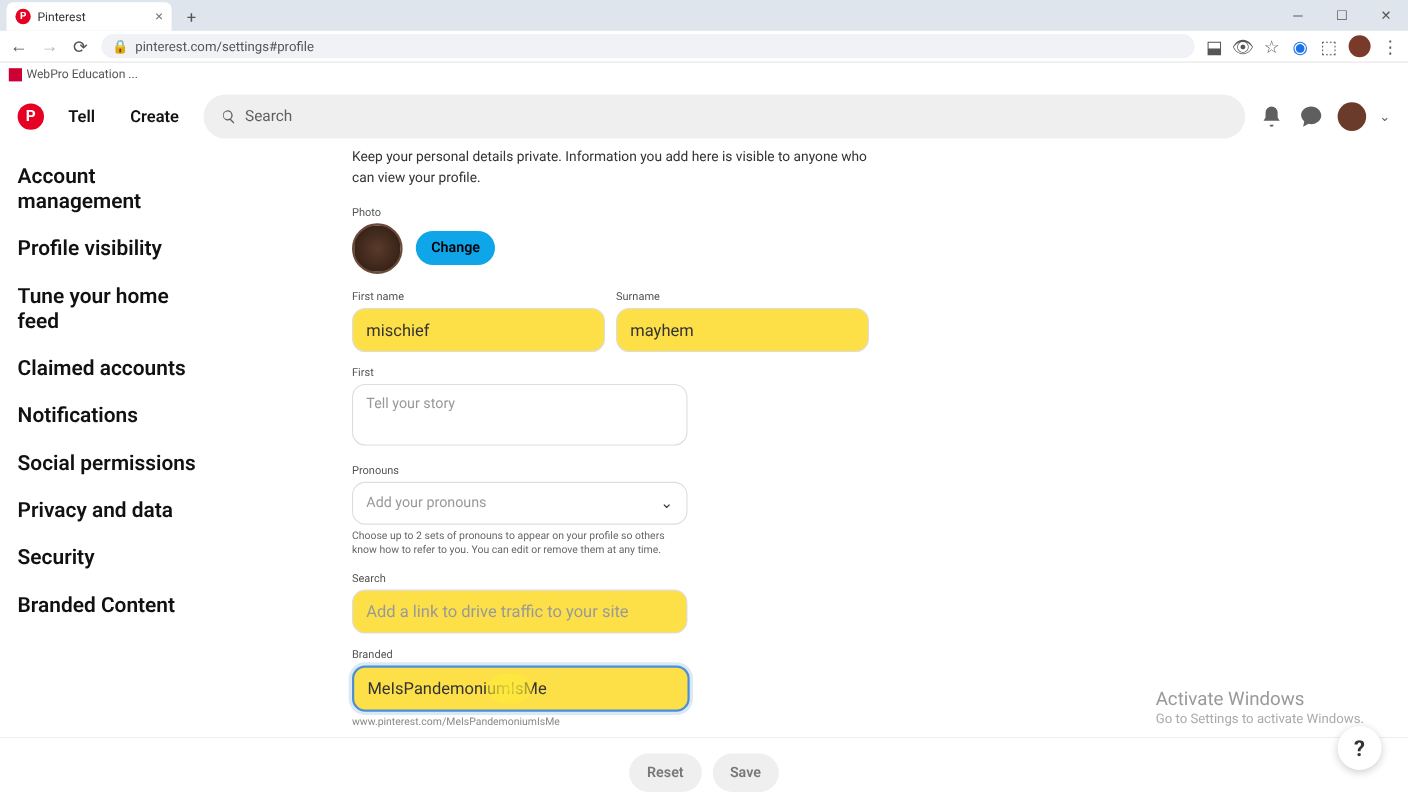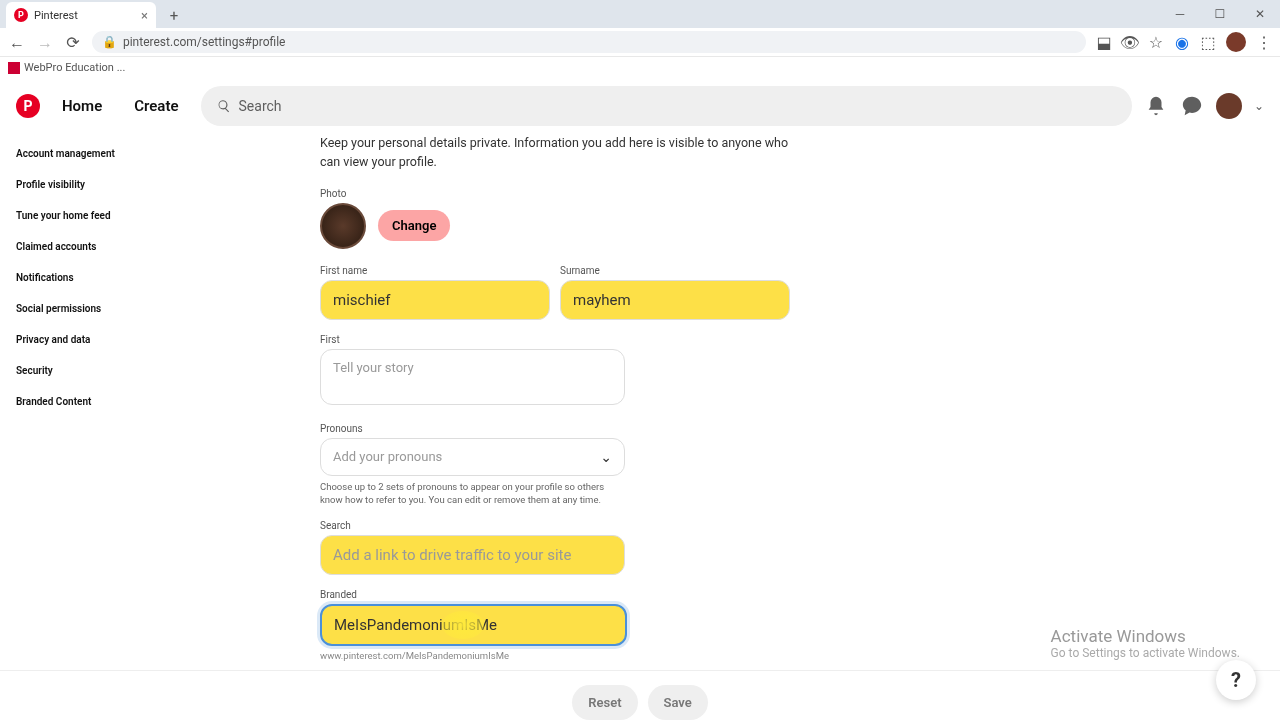--- a/index.html
+++ b/index.html
@@ -28,31 +28,31 @@
 .pin-nav { font-size: 15px; font-weight: 600; color: #111; cursor: pointer; padding: 8px 10px; }
 .pin-search { flex: 1; background: #efefef; border-radius: 24px; height: 40px; display: flex; align-items: center; padding: 0 16px; gap: 8px; color: #5f5f5f; font-size: 14px; }
 .pin-search svg { width: 14px; height: 14px; fill: #5f5f5f; }
 .pin-icon { width: 24px; height: 24px; display: flex; align-items: center; justify-content: center; color: #5f5f5f; cursor: pointer; }
 .pin-avatar { width: 26px; height: 26px; border-radius: 50%; background: #6a3a2a; }
 .pin-chevron { color: #5f5f5f; font-size: 12px; cursor: pointer; }
 
 
 .content { display: flex; height: calc(720px - 56px - 56px - 22px); overflow: hidden; position: relative; }
 .sidebar { width: 200px; padding: 4px 16px; }
-.sidebar-item { font-size: 10px; font-weight: 600; color: #111; padding: 10px 0; cursor: pointer; }
+.sidebar-item { font-size: 19px; font-weight: 600; color: #111; padding: 10px 0; cursor: pointer; }
 .main { flex: 1; padding: 0 0 0 120px; overflow-y: auto; }
 .form { width: 470px; }
 .intro { font-size: 12.5px; color: #333; line-height: 1.5; margin-bottom: 16px; }
 .label { font-size: 10px; color: #555; margin-bottom: 4px; display: block; }
 .helper { font-size: 9.5px; color: #666; line-height: 1.4; margin-top: 4px; }
 .url-helper { font-size: 9.5px; color: #888; margin-top: 4px; }
 
 .photo-row { display: flex; align-items: center; gap: 12px; margin-bottom: 16px; }
 .photo { width: 46px; height: 46px; border-radius: 50%; background: radial-gradient(circle, #5a3a2a, #2a1a10); border: 2px solid #6a4a3a; }
-.change-btn { background: #fca5a5; border: none; border-radius: 20px; padding: 8px 14px; font-size: 13px; font-weight: 600; cursor: pointer; }
+.change-btn { background: #0ea5e9; border: none; border-radius: 20px; padding: 8px 14px; font-size: 13px; font-weight: 600; cursor: pointer; }
 
 .row { display: flex; gap: 10px; margin-bottom: 14px; }
 .col { flex: 1; }
 .field { margin-bottom: 14px; }
 
 .input { width: 100%; border: 1.5px solid #ddd; border-radius: 12px; padding: 10px 12px; font-size: 15px; color: #333; outline: none; background: #fde047; }
 .input::placeholder { color: #999; }
 .textarea { width: 100%; border: 1.5px solid #ddd; border-radius: 12px; padding: 10px 12px; font-size: 13px; color: #333; outline: none; height: 56px; resize: none; background: #fff; }
 .textarea::placeholder { color: #999; }
 .select { width: 305px; border: 1.5px solid #ddd; border-radius: 12px; padding: 10px 12px; font-size: 13px; color: #999; background: #fff; display: flex; justify-content: space-between; align-items: center; cursor: pointer; }
@@ -112,21 +112,21 @@
     </div>
   </div>
 </div>
 <div class="bookmark-bar">
   <div class="bookmark-favicon"></div>
   <span>WebPro Education ...</span>
 </div>
 
 <div class="pin-header">
   <div class="pin-logo">P</div>
-  <div class="pin-nav">Home</div>
+  <div class="pin-nav">Tell</div>
   <div class="pin-nav">Create</div>
   <div class="pin-search">
     <svg viewBox="0 0 24 24">
         <path d="M10 2a8 8 0 015.3 13.9l5.4 5.4-1.4 1.4-5.4-5.4A8 8 0 1110 2zm0 2a6 6 0 100 12 6 6 0 000-12z"></path>
       </svg>
     <span>Search</span>
   </div>
   <div class="pin-icon">
       <svg width="22" height="22" viewBox="0 0 24 24" fill="#5f5f5f">
         <path d="M12 2a6 6 0 016 6v5l2 3H4l2-3V8a6 6 0 016-6zm0 20a2 2 0 002-2h-4a2 2 0 002 2z"></path>

